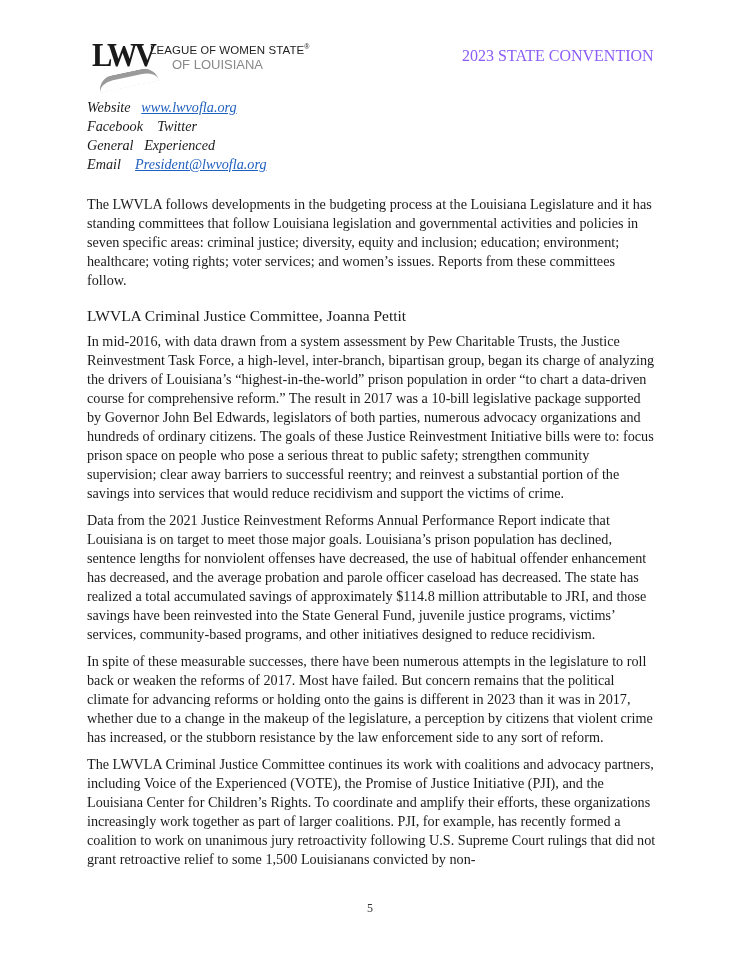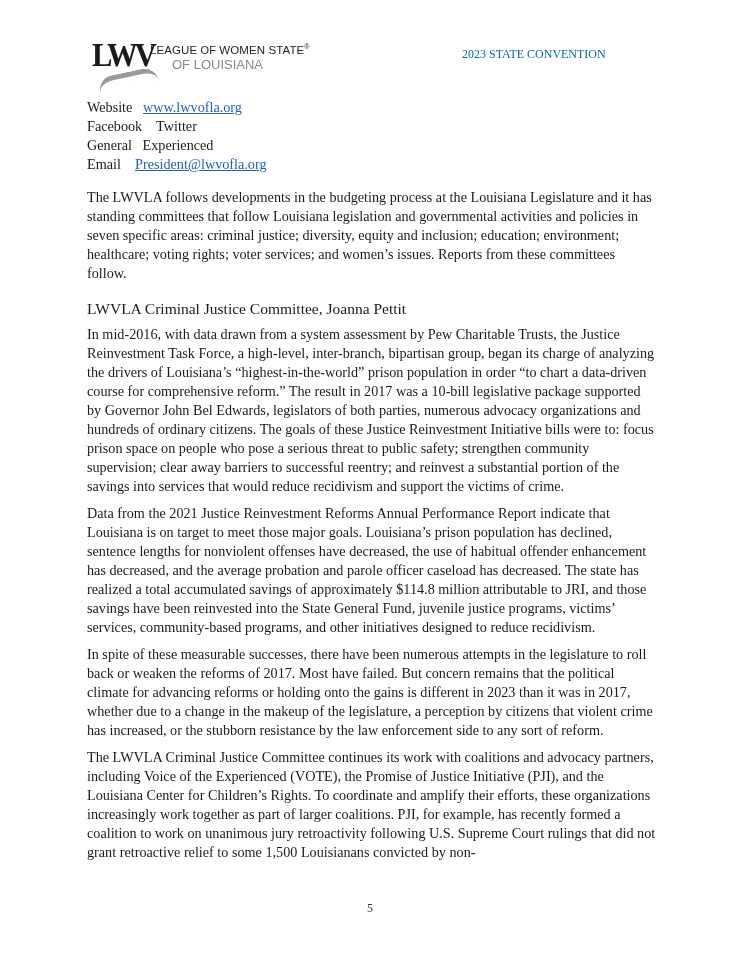--- a/index.html
+++ b/index.html
@@ -9,28 +9,28 @@
   .logo { position: absolute; left: 92px; top: 38px; width: 260px; height: 48px; }
   .logo-mark { position: absolute; left: 0; top: 0; font-family: "Liberation Serif", serif;
                font-weight: bold; font-size: 34px; letter-spacing: -3px; color: #1a1a1a; line-height: 34px; transform: scaleX(0.9); transform-origin: left; }
   .logo-swoosh { position: absolute; left: 6px; top: 34px; width: 60px; height: 10px;
                  border-top: 5px solid #9a9a9a; border-radius: 60px 60px 0 0; transform: rotate(-12deg); }
   .logo-line1 { position: absolute; left: 58px; top: 5px; font-family: "Liberation Sans", sans-serif;
                 font-size: 11.5px; color: #222; letter-spacing: 0.1px; white-space: nowrap; }
   .logo-line1 .of { font-size: 11px; }
   .logo-line2 { position: absolute; left: 80px; top: 19px; font-family: "Liberation Sans", sans-serif;
                 font-size: 13px; color: #888; white-space: nowrap; }
-  .conv-title { position: absolute; left: 462px; top: 47px; font-size: 12px; color: #0369a1; white-space: nowrap; }
+  .conv-title { position: absolute; left: 462px; top: 47px; font-size: 16px; color: #8b5cf6; white-space: nowrap; }
 
   .content { position: absolute; left: 87px; top: 98px; width: 570px; font-size: 14.2px; line-height: 19px; }
-  .contact-row { white-space: nowrap; height: 19px; }
+  .contact-row { white-space: nowrap; height: 19px; font-style: italic; }
   .contact-row .lbl { display: inline-block; }
   a.link { color: #1f5fbf; text-decoration: underline; }
   p { margin: 0 0 8px 0; }
-  .intro { margin-top: 14px; }
+  .intro { margin-top: 21px; }
   h2 { font-size: 15.5px; font-weight: normal; margin: 16px 0 6px 0; line-height: 20px; }
   .page-num { position: absolute; left: 0; width: 740px; top: 901px; text-align: center; font-size: 12px; color: #333; }
 </style>
 </head>
 <body>
 
 <div class="header">
   <div class="logo">
     <div class="logo-mark">LWV</div>
     <div class="logo-swoosh"></div>

